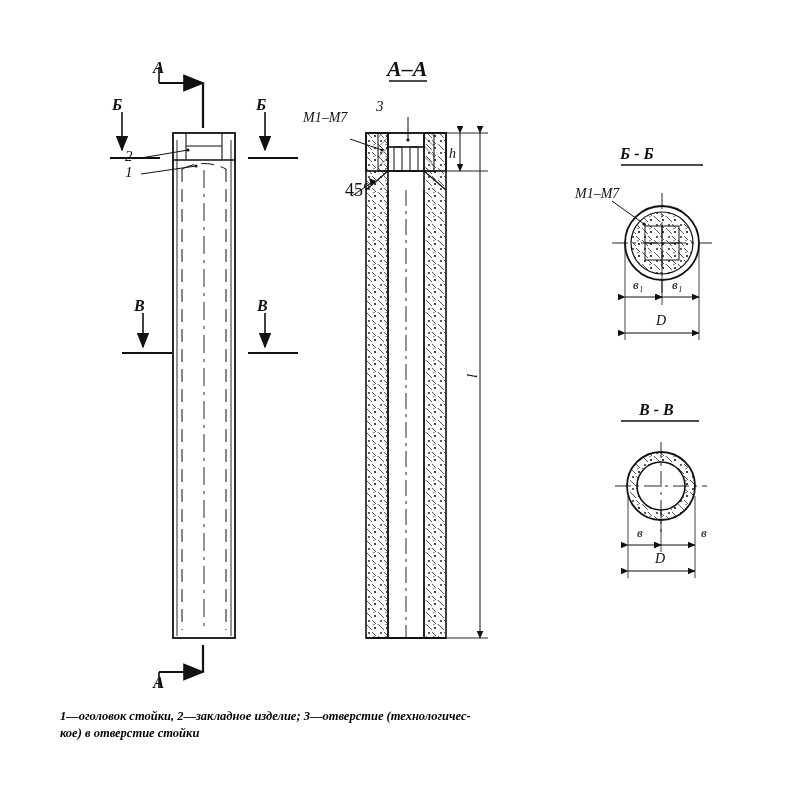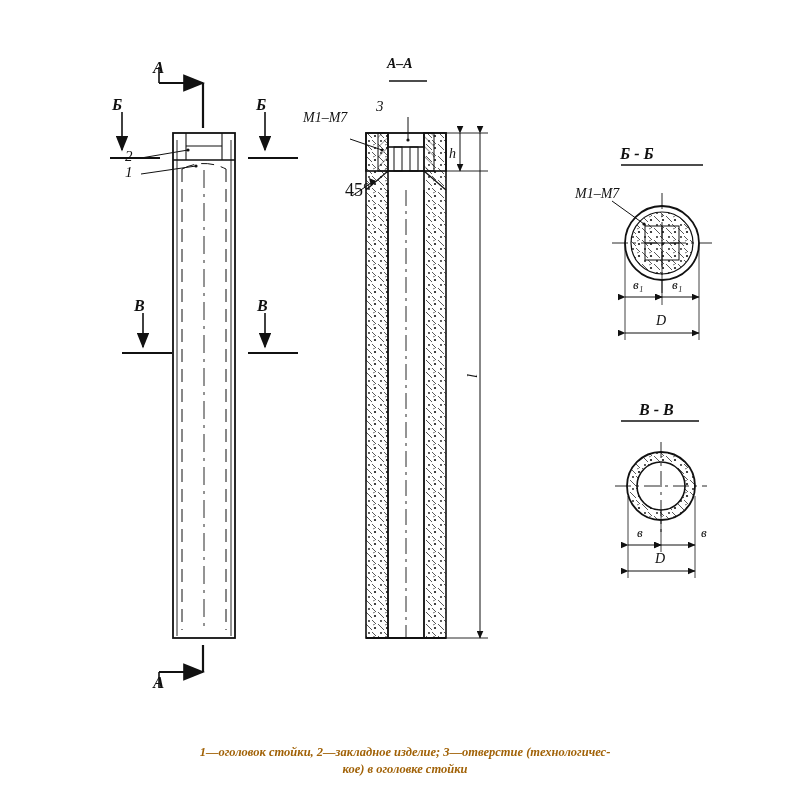--- a/index.html
+++ b/index.html
@@ -1,22 +1,22 @@
 <!DOCTYPE html>
 <html><head>
 <meta charset="utf-8">
 <style>
   html,body{margin:0;padding:0;background:#ffffff;}
   body{width:800px;height:800px;position:relative;font-family:"Liberation Serif",serif;color:#111;overflow:hidden;}
   #sheet{position:absolute;left:0;top:0;width:800px;height:800px;}
   .lbl{position:absolute;white-space:nowrap;font-family:"Liberation Serif",serif;color:#111;}
   .ital{font-style:italic;}
   .bold{font-weight:bold;}
-  .cap{position:absolute;left:60px;top:744px;width:690px;font-family:"Liberation Serif",serif;
-       font-size:12.5px;font-weight:bold;font-style:italic;line-height:17px;text-align:center;color:#a16207;}
+  .cap{position:absolute;left:60px;top:708px;width:690px;font-family:"Liberation Serif",serif;
+       font-size:12.5px;font-weight:bold;font-style:italic;line-height:17px;text-align:left;color:#000000;}
   .cap .num{font-style:italic;font-weight:bold;}
   svg{display:block;}
 </style>
 </head>
 <body>
 
 <div id="sheet">
 
   <svg width="800" height="800" viewBox="0 0 800 800">
     <defs>
@@ -175,35 +175,35 @@
   <div class="lbl ital bold" style="left:153px;top:673px;font-size:17px;">А</div>
   <div class="lbl ital bold" style="left:112px;top:96px;font-size:16px;">Б</div>
   <div class="lbl ital bold" style="left:256px;top:96px;font-size:16px;">Б</div>
   <div class="lbl ital bold" style="left:134px;top:297px;font-size:16px;">В</div>
   <div class="lbl ital bold" style="left:257px;top:297px;font-size:16px;">В</div>
 
   <div class="lbl ital" style="left:125px;top:148px;font-size:15px;">2</div>
   <div class="lbl ital" style="left:125px;top:164px;font-size:15px;">1</div>
   <div class="lbl ital" style="left:376px;top:98px;font-size:15px;">3</div>
 
-  <div class="lbl ital bold" style="left:387px;top:56px;font-size:14px;">А–А</div>
+  <div class="lbl ital bold" style="left:387px;top:56px;font-size:22px;">А–А</div>
   <div class="lbl ital" style="left:303px;top:110px;font-size:14px;">М1–М7</div>
   <div class="lbl" style="left:345px;top:180px;font-size:18px;">45°</div>
   <div class="lbl ital" style="left:449px;top:146px;font-size:14px;">h</div>
   <div class="lbl ital" style="left:464px;top:378px;font-size:15px;transform:rotate(-90deg);transform-origin:left top;">l</div>
 
   <div class="lbl ital bold" style="left:620px;top:145px;font-size:16px;">Б - Б</div>
   <div class="lbl ital" style="left:575px;top:186px;font-size:14px;">М1–М7</div>
   <div class="lbl ital" style="left:633px;top:277px;font-size:13px;">в₁</div>
   <div class="lbl ital" style="left:672px;top:277px;font-size:13px;">в₁</div>
   <div class="lbl ital" style="left:656px;top:313px;font-size:14px;">D</div>
 
   <div class="lbl ital bold" style="left:639px;top:401px;font-size:16px;text-align:center;">В - В</div>
   <div class="lbl ital" style="left:637px;top:525px;font-size:13px;">в</div>
   <div class="lbl ital" style="left:701px;top:525px;font-size:13px;">в</div>
   <div class="lbl ital" style="left:655px;top:551px;font-size:14px;">D</div>
 
   <div class="cap">
     <span class="num">1</span><span>—оголовок стойки, </span><span class="num">2</span><span>—закладное изделие; </span><span class="num">3</span><span>—отверстие (технологичес-</span><br>
-    <span>кое) в оголовке стойки</span>
+    <span>кое) в отверстие стойки</span>
   </div>
 
 </div>
 
 </body></html>

